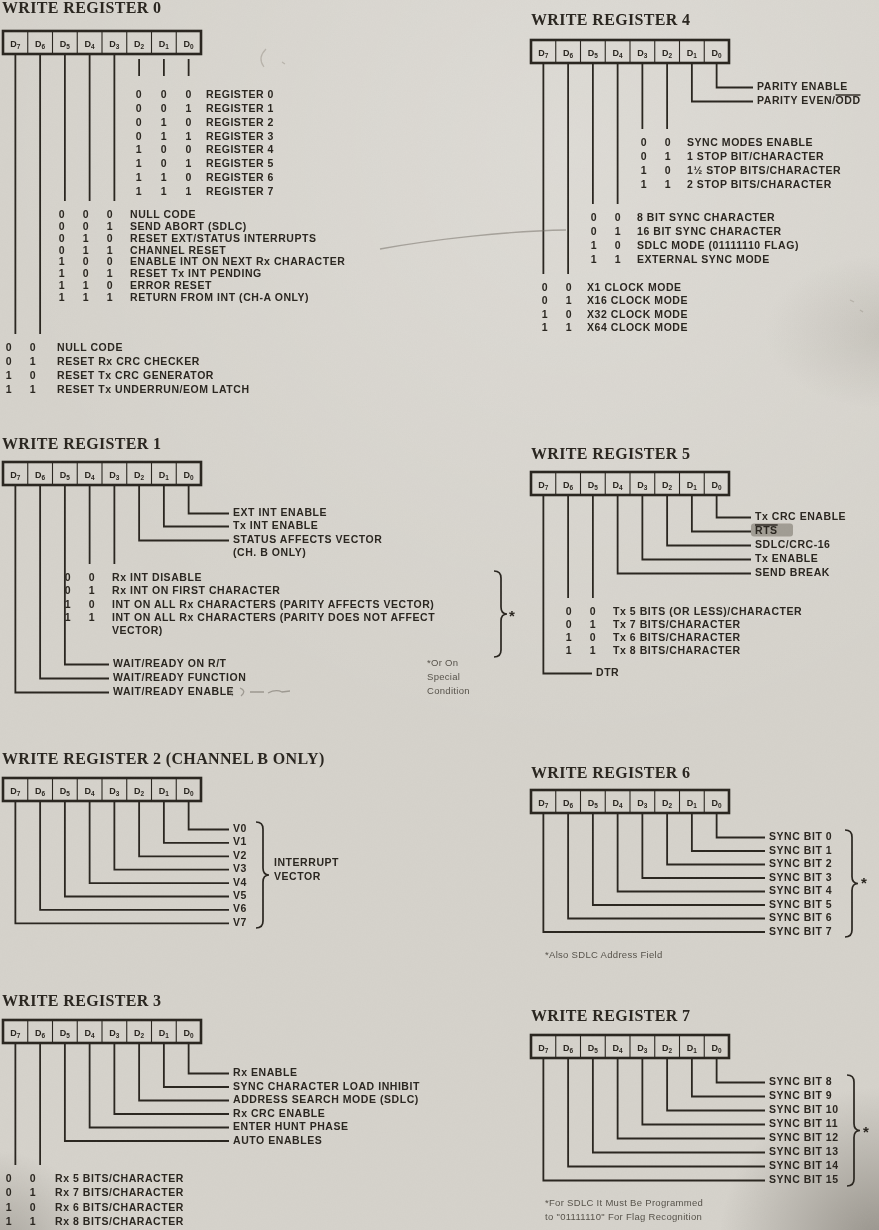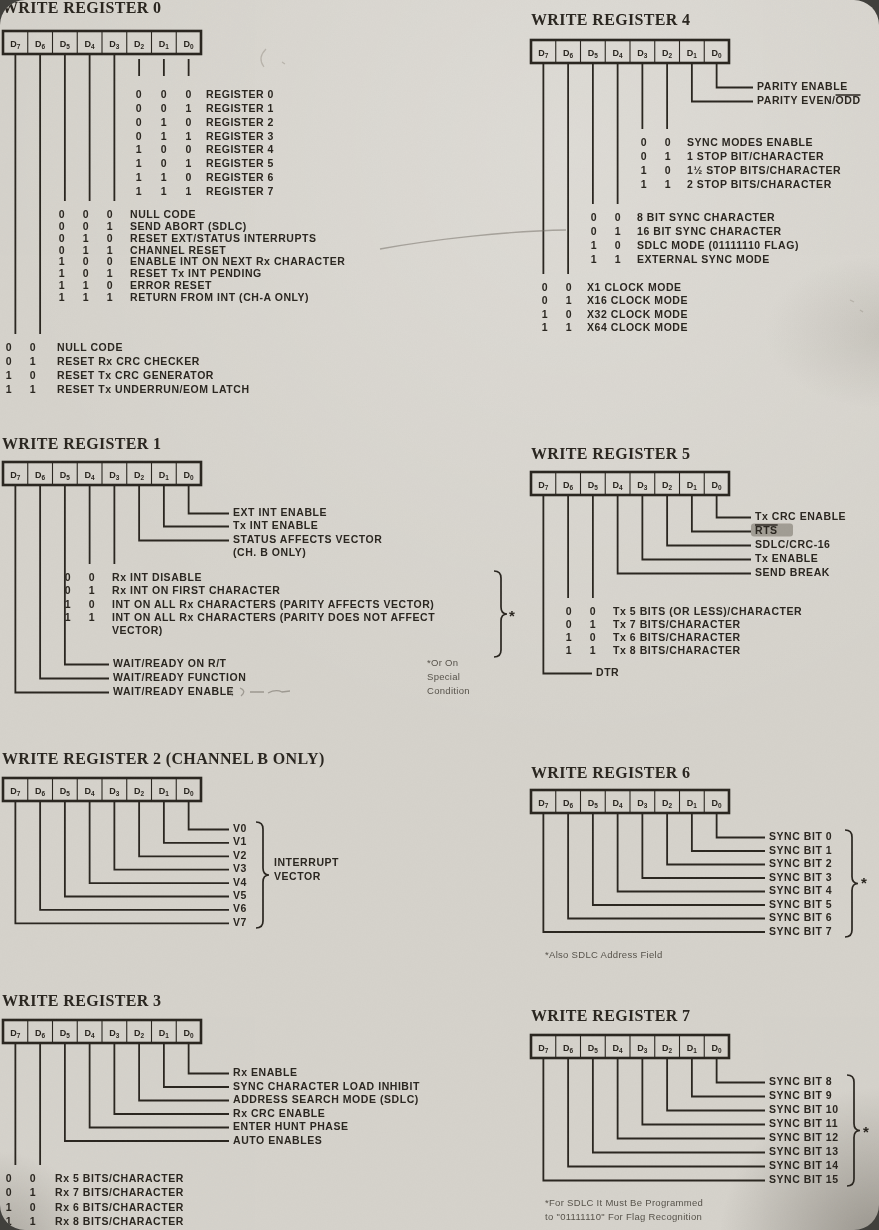--- a/index.html
+++ b/index.html
@@ -4,21 +4,20 @@
 <style>
   html,body{margin:0;padding:0;background:#41403c;}
   #page{
     position:relative;width:879px;height:1230px;overflow:hidden;
     background:
       radial-gradient(120% 90% at 65% 12%, rgba(255,255,255,.20), rgba(255,255,255,0) 55%),
       radial-gradient(26% 18% at 100% 101%, rgba(60,54,45,.40), rgba(60,54,45,0) 70%),
       radial-gradient(16% 12% at 0% 102%, rgba(60,54,45,.30), rgba(60,54,45,0) 70%),
       radial-gradient(20% 9% at 101% 27%, rgba(90,84,72,.16), rgba(90,84,72,0) 70%),
       #d6d3cc;
-    border-radius: 25px;
   }
   #diagram{position:absolute;left:0;top:0;}
   text{user-select:none;}
 </style>
 </head>
 <body>
 
 <div id="page">
   <svg id="diagram" width="879" height="1230" viewBox="0 0 879 1230">
     <defs>

